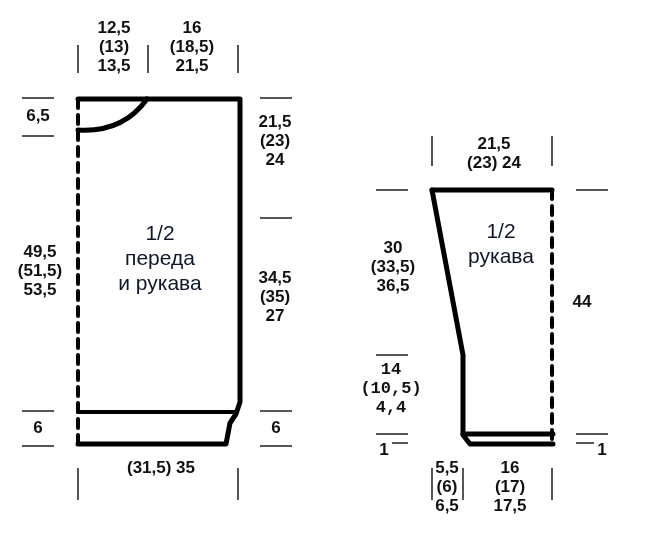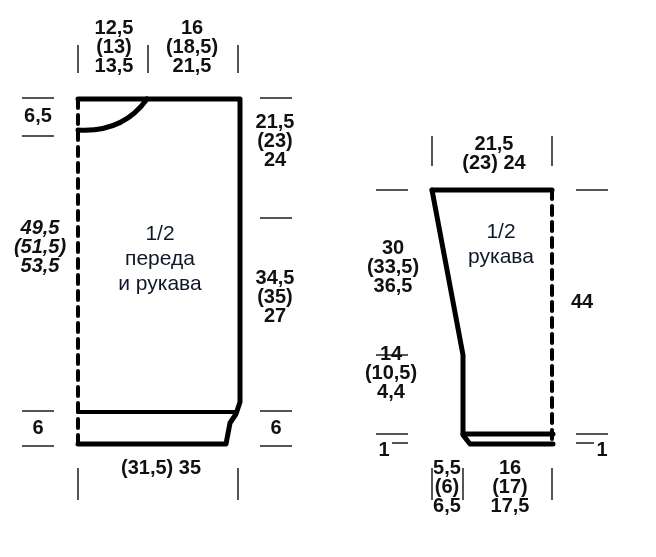--- a/index.html
+++ b/index.html
@@ -1,19 +1,19 @@
 <!DOCTYPE html>
 <html><head>
 <meta charset="utf-8">
 <style>
   html, body { margin: 0; padding: 0; background: #ffffff; }
   body { width: 656px; height: 557px; position: relative; overflow: hidden;
          font-family: "Liberation Sans", sans-serif; color: #000; }
   svg { position: absolute; left: 0; top: 0; }
-  .lbl { position: absolute; font-weight: bold; font-size: 20px; line-height: 19px;
+  .lbl { position: absolute; font-weight: bold; font-size: 17px; line-height: 19px;
          text-align: center; white-space: nowrap; color: #111; }
   .lbl span { display: block; }
   .title { position: absolute; font-size: 21px; line-height: 25px; text-align: center;
            white-space: nowrap; color: #0f172a; font-weight: normal; }
   .title span { display: block; }
 </style>
 </head>
 <body>
 
 <svg width="656" height="557" viewBox="0 0 656 557">
@@ -75,21 +75,21 @@
   <span>16</span>
   <span>(18,5)</span>
   <span>21,5</span>
 </div>
 <div class="lbl" style="left:18px; top:106px; width:40px;">6,5</div>
 <div class="lbl" style="left:246px; top:112px; width:58px;">
   <span>21,5</span>
   <span>(23)</span>
   <span>24</span>
 </div>
-<div class="lbl" style="left:8px; top:218px; width:64px;font-style:italic;">
+<div class="lbl" style="left:8px; top:242px; width:64px;">
   <span>49,5</span>
   <span>(51,5)</span>
   <span>53,5</span>
 </div>
 <div class="title" style="left:90px; top:220px; width:140px;">
   <span>1/2</span>
   <span>переда</span>
   <span>и рукава</span>
 </div>
 <div class="lbl" style="left:246px; top:268px; width:58px;">
@@ -110,21 +110,21 @@
 <div class="title" style="left:456px; top:218px; width:90px;">
   <span>1/2</span>
   <span>рукава</span>
 </div>
 <div class="lbl" style="left:360px; top:238px; width:66px;">
   <span>30</span>
   <span>(33,5)</span>
   <span>36,5</span>
 </div>
 <div class="lbl" style="left:564px; top:292px; width:36px;">44</div>
-<div class="lbl" style="left:358px; top:344px; width:66px;">
+<div class="lbl" style="left:358px; top:360px; width:66px;font-family:Liberation Mono, monospace;">
   <span>14</span>
   <span>(10,5)</span>
   <span>4,4</span>
 </div>
 <div class="lbl" style="left:374px; top:440px; width:20px;">1</div>
 <div class="lbl" style="left:592px; top:440px; width:20px;">1</div>
 <div class="lbl" style="left:426px; top:458px; width:42px;">
   <span>5,5</span>
   <span>(6)</span>
   <span>6,5</span>

